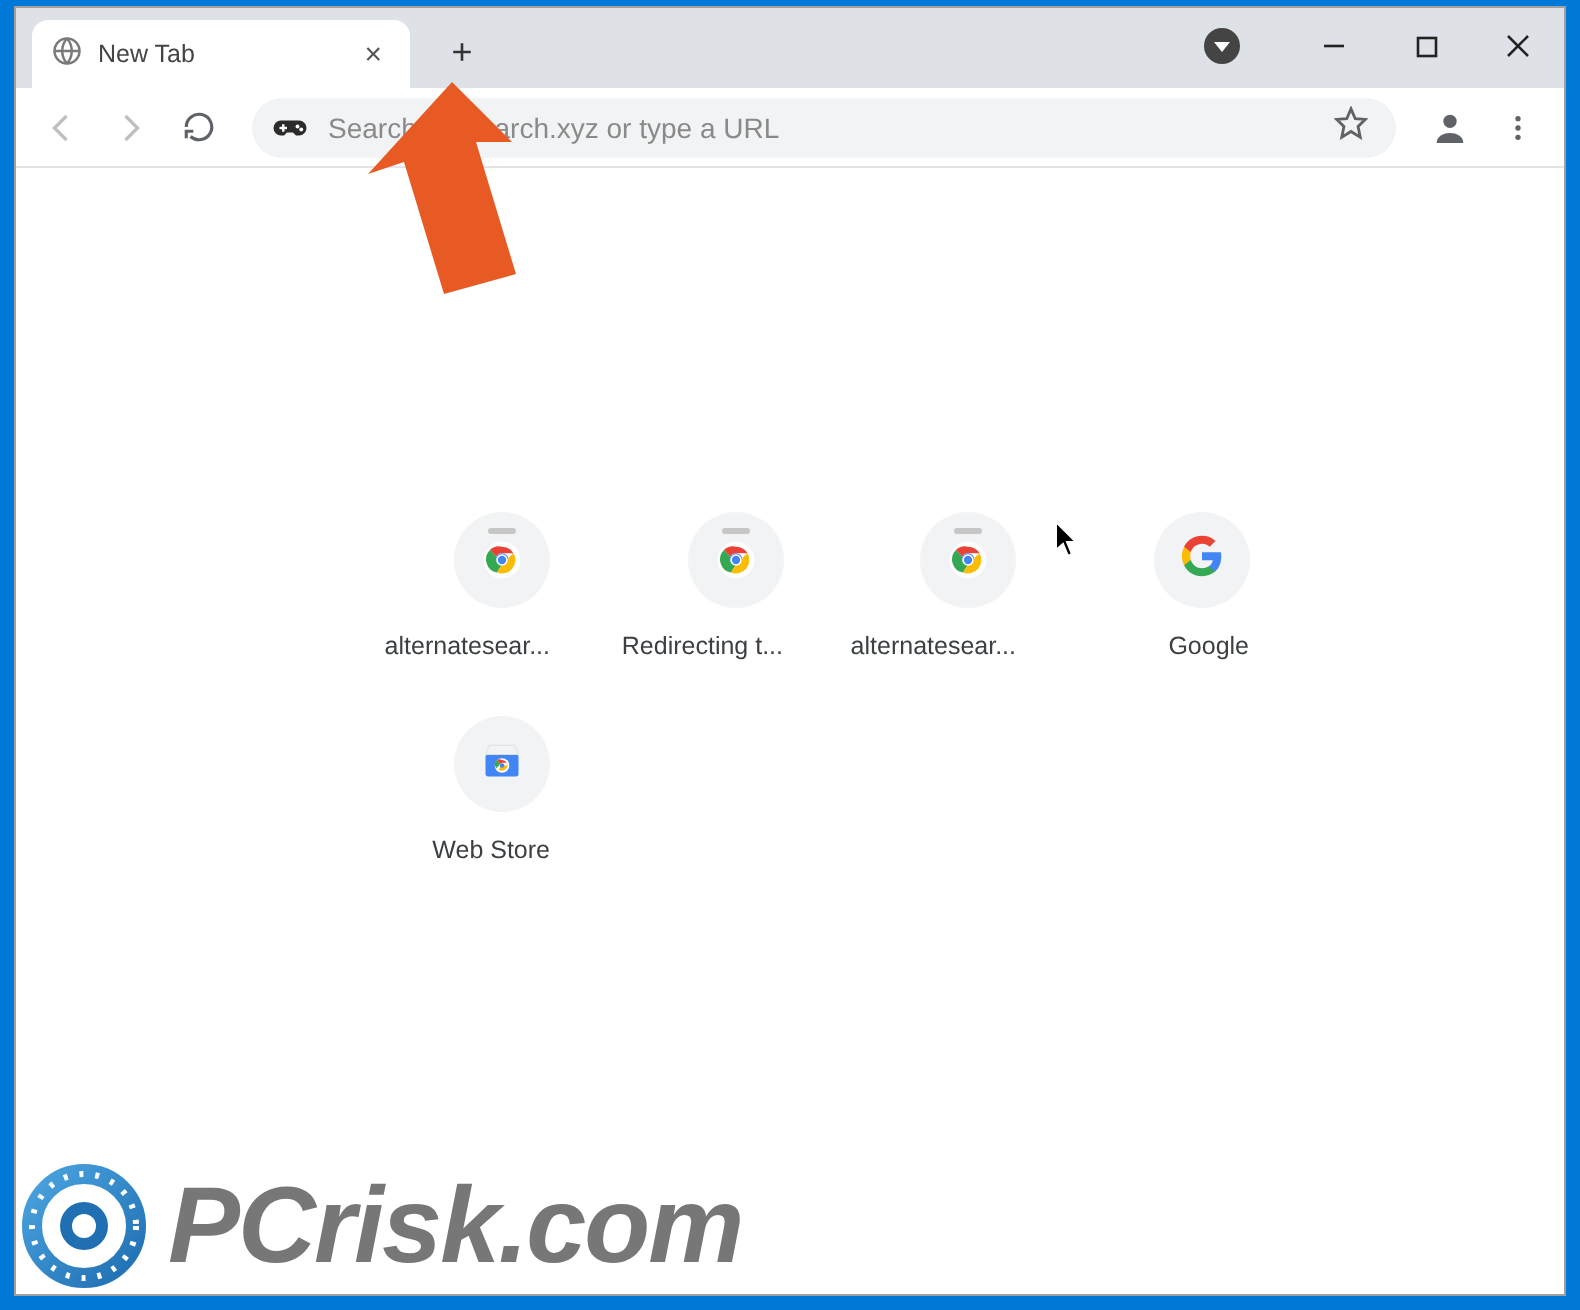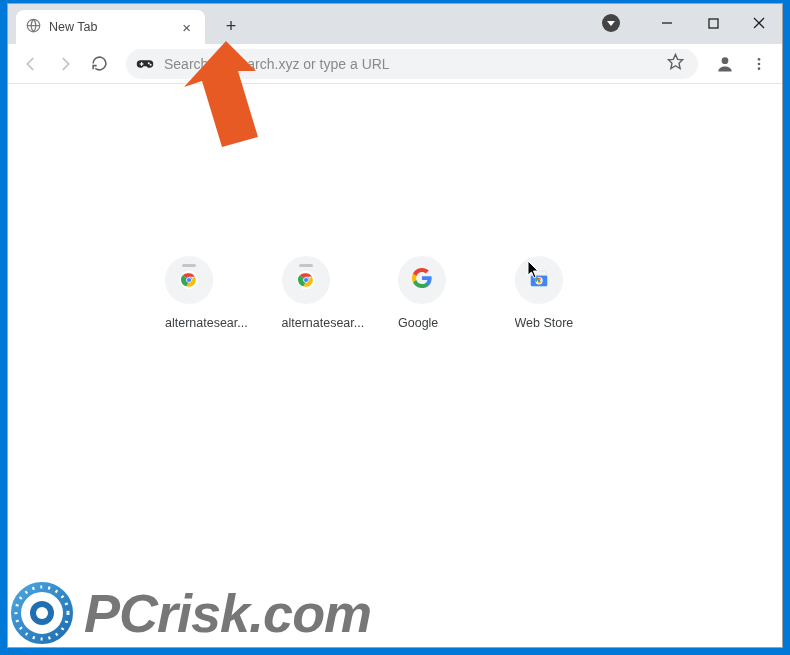--- a/index.html
+++ b/index.html
@@ -179,21 +179,21 @@
     transform: translateX(-50%);
     width: 460px;
     display: grid;
     grid-template-columns: repeat(4, 1fr);
     row-gap: 28px;
     column-gap: 6px;
   }
   .shortcut {
     display: flex;
     flex-direction: column;
-    align-items: flex-start;
+    align-items: flex-end;
     cursor: pointer;
     width: 110px;
   }
   .shortcut .circle {
     width: 48px;
     height: 48px;
     border-radius: 50%;
     background: #f1f3f4;
     display: flex;
     align-items: center;
@@ -377,20 +377,37 @@
                 <path fill="#fbbc05" d="M37.8 16A16 16 0 0 1 18 39l6-10a8 8 0 0 0 8-8l5.8-5z"></path>
                 <circle cx="24" cy="24" r="6" fill="#4285f4"></circle>
                 <circle cx="24" cy="24" r="6" fill="none" stroke="#fff" stroke-width="2"></circle>
               </svg>
           </span>
         </div>
         <span class="label">alternatesear...</span>
       </div>
 
 
+      <div class="shortcut">
+        <div class="circle">
+          <span class="link-dash"></span>
+          <span class="chrome-icon">
+            <svg viewBox="0 0 48 48">
+                <circle cx="24" cy="24" r="22" fill="#fff"></circle>
+                <path fill="#ea4335" d="M24 8a16 16 0 0 1 13.8 8H24a8 8 0 0 0-7 4L9.5 12A16 16 0 0 1 24 8z"></path>
+                <path fill="#4285f4" d="M24 16a8 8 0 1 1 0 16 8 8 0 0 1 0-16z"></path>
+                <path fill="#34a853" d="M17 20L9.5 12A16 16 0 0 0 18 39l6-10a8 8 0 0 1-7-9z"></path>
+                <path fill="#fbbc05" d="M37.8 16A16 16 0 0 1 18 39l6-10a8 8 0 0 0 8-8l5.8-5z"></path>
+                <circle cx="24" cy="24" r="6" fill="#4285f4"></circle>
+                <circle cx="24" cy="24" r="6" fill="none" stroke="#fff" stroke-width="2"></circle>
+              </svg>
+          </span>
+        </div>
+        <span class="label">Redirecting t...</span>
+      </div>
 
       <div class="shortcut">
         <div class="circle">
           <span class="link-dash"></span>
           <span class="chrome-icon">
             <svg viewBox="0 0 48 48">
                 <circle cx="24" cy="24" r="22" fill="#fff"></circle>
                 <path fill="#ea4335" d="M24 8a16 16 0 0 1 13.8 8H24a8 8 0 0 0-7 4L9.5 12A16 16 0 0 1 24 8z"></path>
                 <path fill="#4285f4" d="M24 16a8 8 0 1 1 0 16 8 8 0 0 1 0-16z"></path>
                 <path fill="#34a853" d="M17 20L9.5 12A16 16 0 0 0 18 39l6-10a8 8 0 0 1-7-9z"></path>

